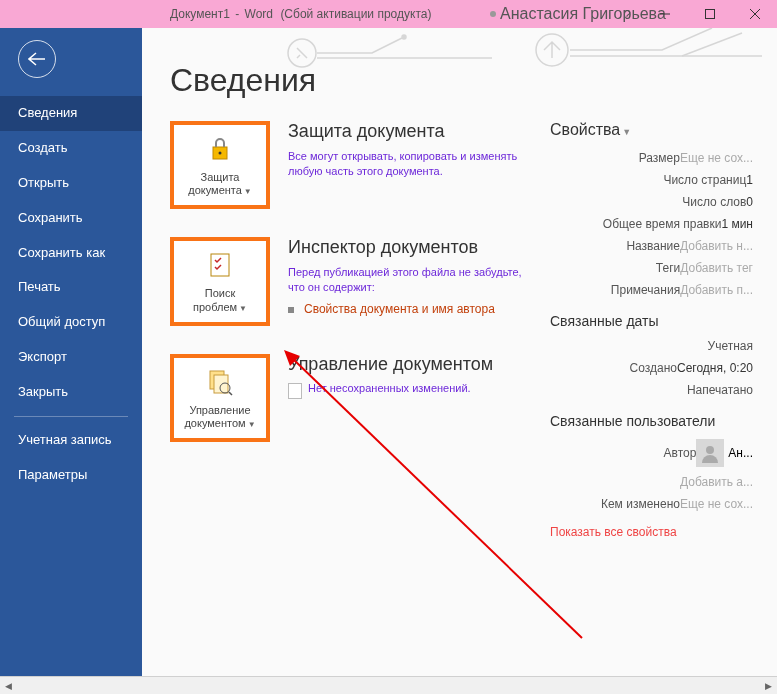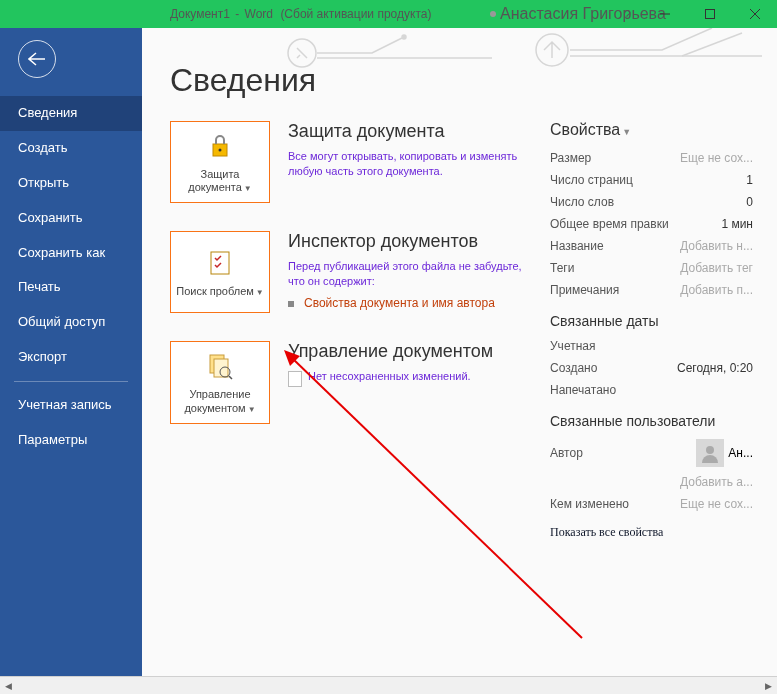--- a/index.html
+++ b/index.html
@@ -1,18 +1,18 @@
 <!DOCTYPE html>
 <html><head>
   <meta charset="utf-8">
   <style>
     * { margin: 0; padding: 0; box-sizing: border-box; font-family: 'Segoe UI', Tahoma, sans-serif; }
     body { width: 777px; height: 694px; overflow: hidden; background: #fff; position: relative; }
     
-    .titlebar { height: 28px; background: #22c55e; display: flex; align-items: center; padding: 0 8px; justify-content: space-between; position: relative; }
+    .titlebar { height: 28px; background: #f9a8d4; display: flex; align-items: center; padding: 0 8px; justify-content: space-between; position: relative; }
     .titlebar-left { position: absolute; left: 170px; font-size: 12px; color: #555; display: flex; align-items: center; gap: 2px; }
     .titlebar-center { position: absolute; left: 490px; font-size: 16px; color: #555; display: flex; align-items: center; gap: 4px; }
     .titlebar-right { position: absolute; right: 0; display: flex; align-items: center; }
     .win-btn { width: 45px; height: 28px; display: flex; align-items: center; justify-content: center; font-size: 14px; color: #333; cursor: pointer; }
     .help-btn { width: 30px; text-align: center; font-size: 13px; color: #555; }
     .acct-dot { width: 6px; height: 6px; border-radius: 50%; background: #999; display: inline-block; }
     
     .main-area { display: flex; height: calc(100% - 28px - 18px); position: relative; }
     
     .sidebar { width: 142px; background: #2b579a; color: #fff; display: flex; flex-direction: column; padding-top: 6px; }
@@ -23,40 +23,40 @@
     
     .content { flex: 1; background: #fafafa; padding: 10px 24px 20px 28px; position: relative; overflow: hidden; }
     .bg-deco { position: absolute; top: 0; left: 0; right: 0; height: 70px; pointer-events: none; }
     .page-title { font-size: 32px; font-weight: 300; color: #333; margin-bottom: 22px; margin-top: 24px; position: relative; }
     
     .info-layout { display: flex; gap: 20px; }
     .left-col { width: 360px; }
     .right-col { flex: 1; }
     
     .info-row { display: flex; gap: 18px; margin-bottom: 28px; }
-    .big-btn { width: 100px; min-height: 82px; background: #fff; border: 1px solid #f97316; display: flex; flex-direction: column; align-items: center; justify-content: center; padding: 8px 4px; cursor: pointer; text-align: center; }
+    .big-btn { width: 100px; min-height: 82px; background: #fff; border: 4px solid #f97316; display: flex; flex-direction: column; align-items: center; justify-content: center; padding: 8px 4px; cursor: pointer; text-align: center; }
     .big-btn-icon { width: 32px; height: 32px; display: flex; align-items: center; justify-content: center; margin-bottom: 6px; }
     .big-btn-label { font-size: 11px; color: #444; line-height: 1.2; }
     .big-btn-label .caret { font-size: 8px; color: #666; margin-left: 2px; }
     
     .section-txt { flex: 1; }
     .section-title { font-size: 18px; color: #333; margin-bottom: 6px; line-height: 1.2; }
     .section-desc { font-size: 11px; color: #6d28d9; line-height: 1.4; }
     .bullet-item { display: flex; gap: 10px; margin-top: 6px; font-size: 12px; color: #c2410c; }
     .bullet { width: 6px; height: 6px; background: #888; margin-top: 5px; flex-shrink: 0; }
     .doc-icon { width: 14px; height: 16px; border: 1px solid #bbb; background: #fff; margin-top: 2px; margin-right: 6px; flex-shrink: 0; position: relative; }
     
     .props-heading { font-size: 16px; color: #333; margin-bottom: 12px; }
     .props-heading .caret { font-size: 9px; color: #888; margin-left: 2px; }
-    .prop-row { display: flex; justify-content: space-between; font-size: 12px; margin-bottom: 8px; }
+    .prop-row { display: flex; justify-content: flex-end; font-size: 12px; margin-bottom: 8px; }
     .prop-label { color: #555; }
     .prop-val { color: #333; }
     .prop-val.placeholder { color: #aaa; }
     .prop-section-title { font-size: 14px; color: #333; margin-top: 16px; margin-bottom: 10px; }
-    .show-all { color: #0f172a; font-size: 12px; margin-top: 14px; cursor: pointer; font-family: Liberation Serif, serif; }
+    .show-all { color: #ef4444; font-size: 12px; margin-top: 14px; cursor: pointer; }
     .avatar { width: 28px; height: 28px; background: #d8d8d8; display: inline-flex; align-items: center; justify-content: center; margin-right: 4px; vertical-align: middle; }
     .author-row { display: flex; align-items: center; font-size: 12px; }
     
     .scrollbar-h { position: absolute; bottom: 0; left: 0; right: 0; height: 18px; background: #f0f0f0; border-top: 1px solid #d0d0d0; display: flex; align-items: center; }
     .scroll-arrow { width: 17px; height: 17px; display: flex; align-items: center; justify-content: center; font-size: 9px; color: #666; cursor: pointer; }
     .scroll-track { flex: 1; height: 17px; position: relative; }
     
     .arrow-annotation { position: absolute; pointer-events: none; z-index: 100; }
   </style>
 </head>
@@ -104,20 +104,21 @@
         </svg>
     </div>
     <div class="nav-item active">Сведения</div>
     <div class="nav-item">Создать</div>
     <div class="nav-item">Открыть</div>
     <div class="nav-item">Сохранить</div>
     <div class="nav-item">Сохранить как</div>
     <div class="nav-item">Печать</div>
     <div class="nav-item">Общий доступ</div>
     <div class="nav-item">Экспорт</div>
+    <div class="nav-item">Закрыть</div>
     <div class="nav-divider"></div>
     <div class="nav-item">Учетная запись</div>
     <div class="nav-item">Параметры</div>
   </div>
 
   <div class="content">
     <svg class="bg-deco" width="630" height="70">
       <g stroke="#d6d6d6" stroke-width="1.5" fill="none">
         <circle cx="160" cy="25" r="14"></circle>
           <path d="M155 20 L165 30 M155 30 L158 27"></path>

